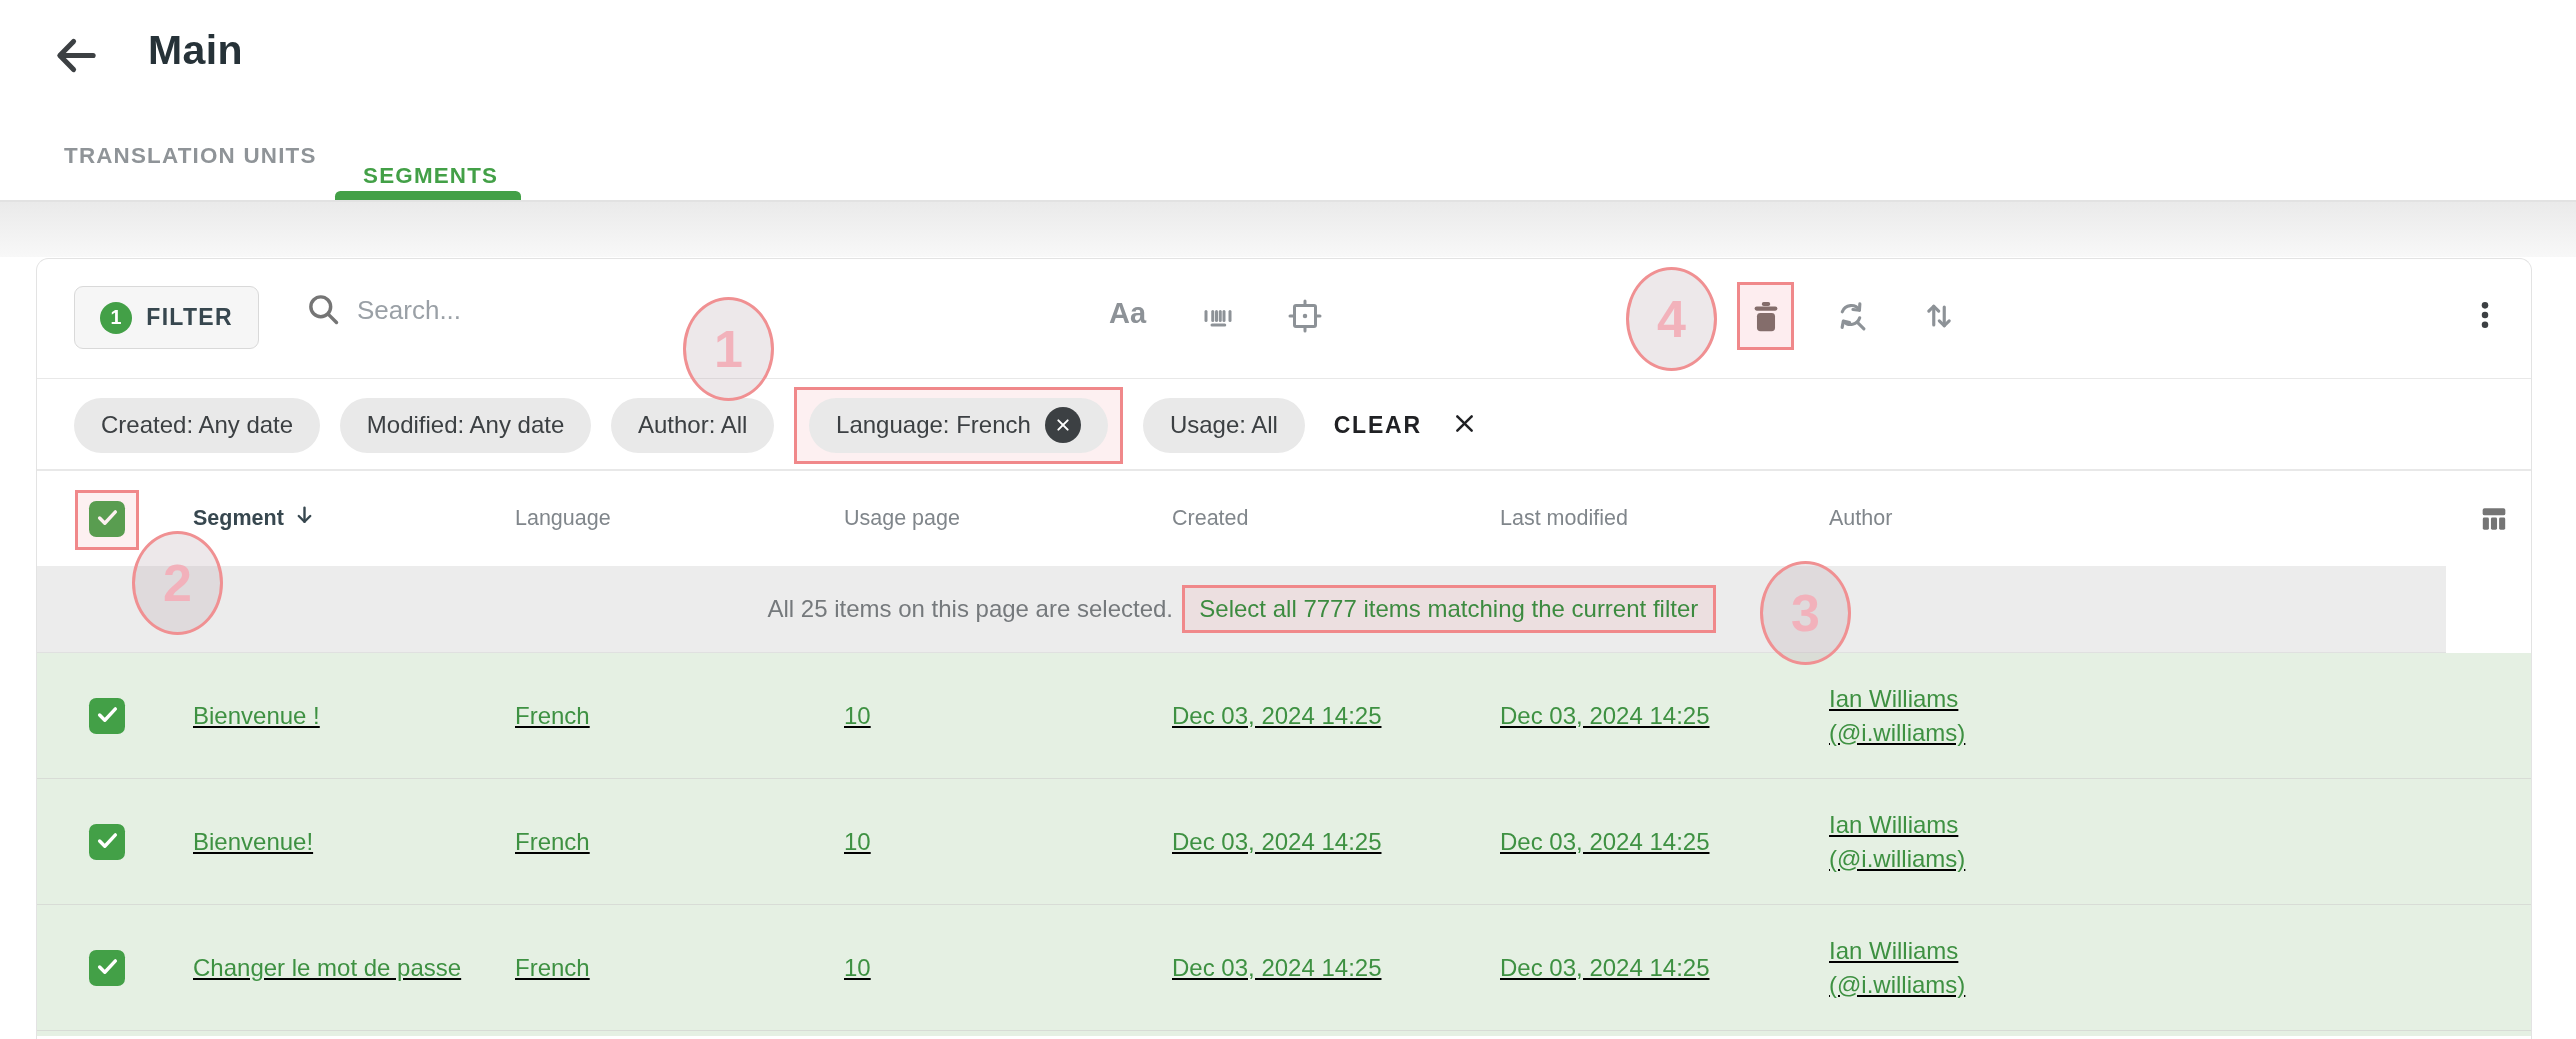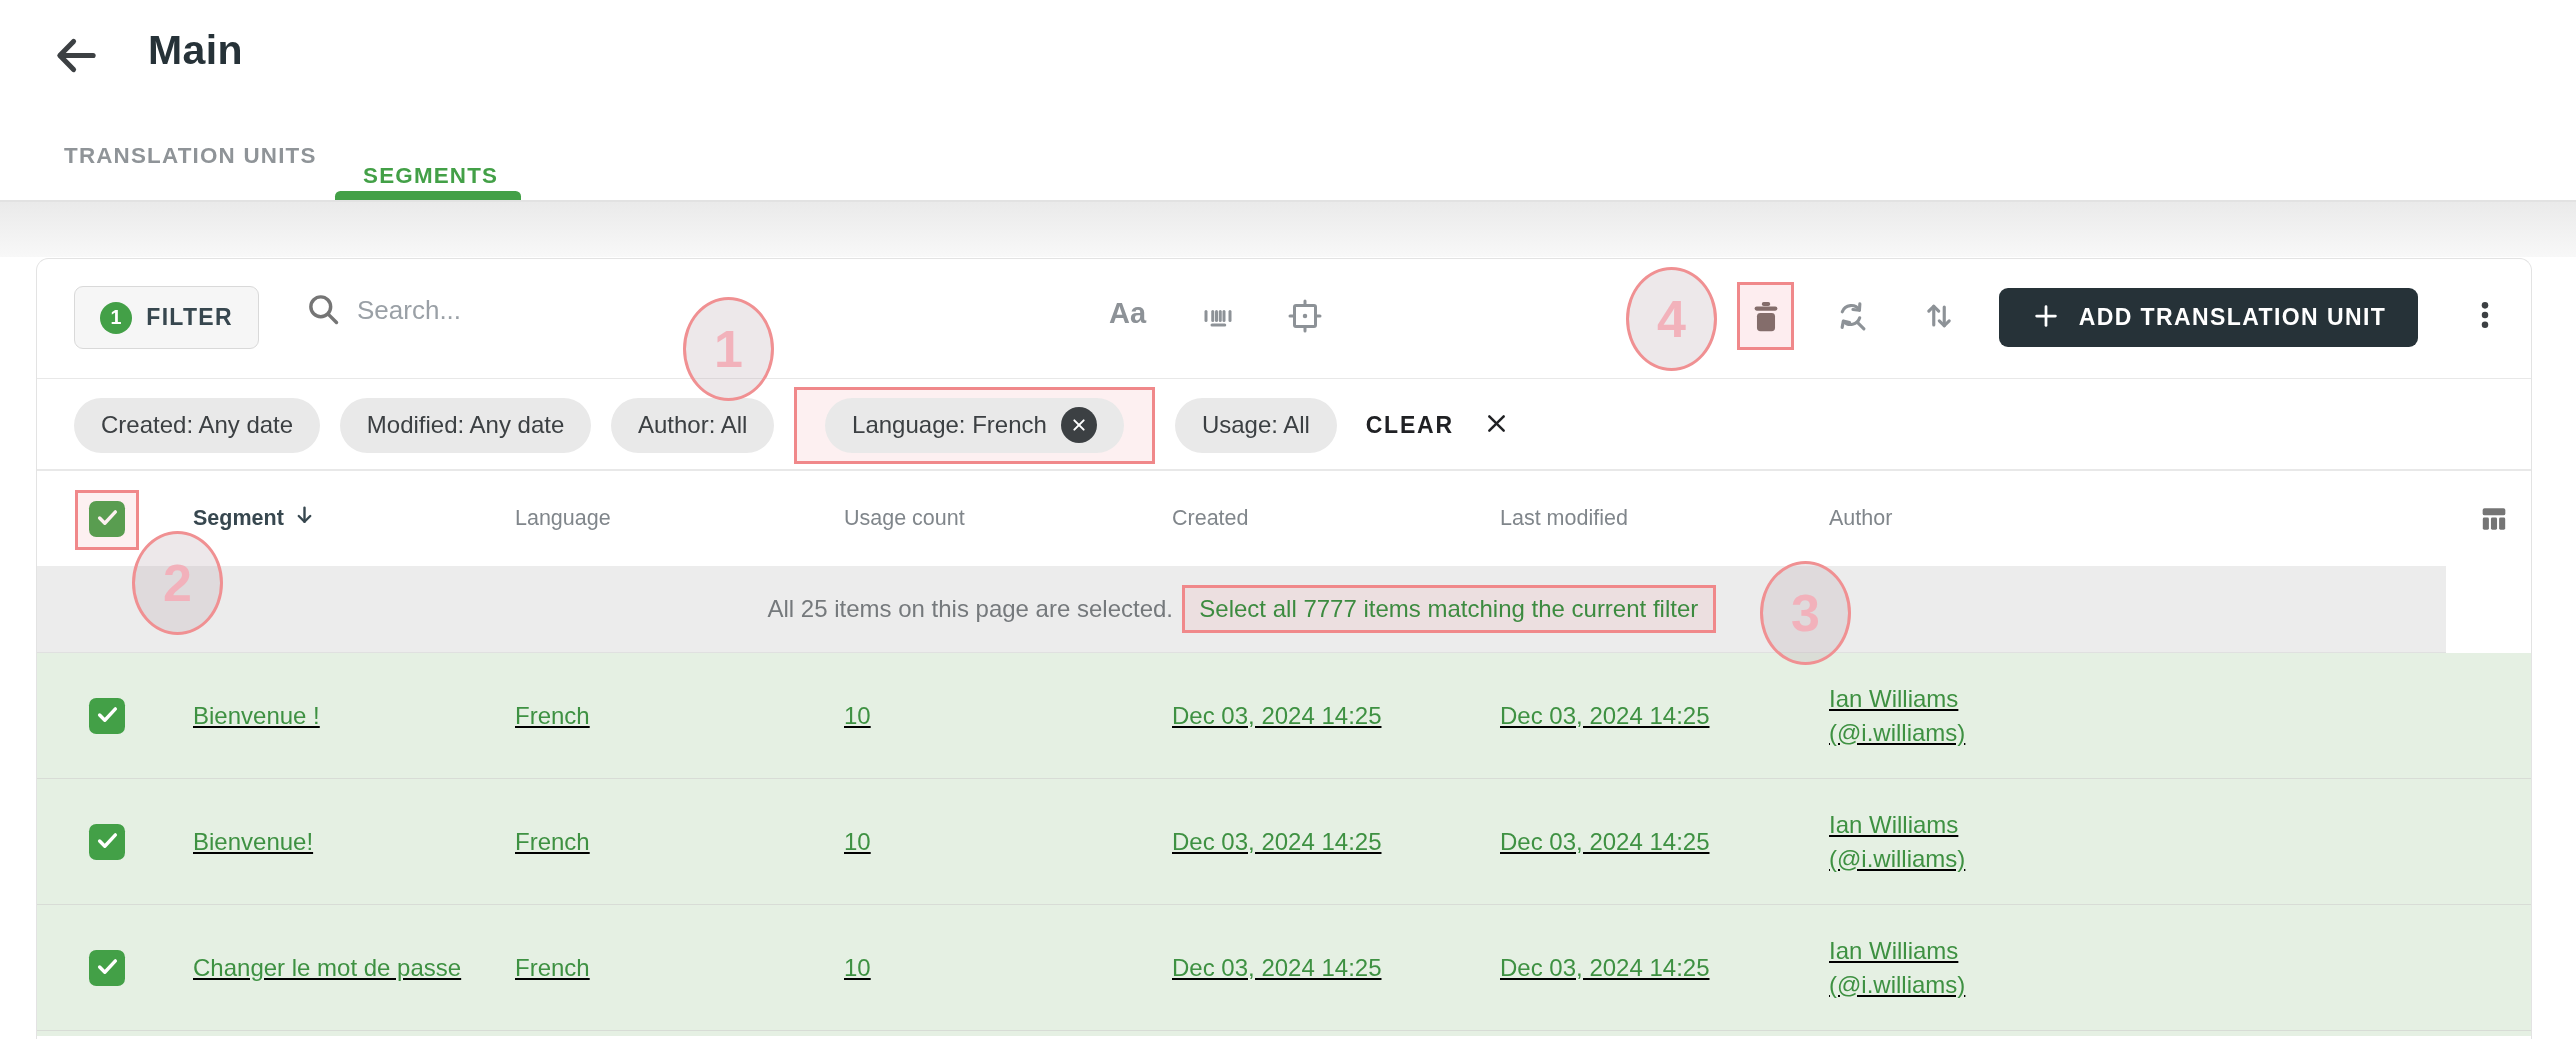--- a/index.html
+++ b/index.html
@@ -67,21 +67,21 @@
   
   .rows { position:absolute; left:0; top:394px; width:100%; }
   .row { width:100%; height:126px; background:#e5f0e3; border-bottom:1.8px solid #d8dcd6; align-items:center;text-decoration:underline; }
   .cell { font-size:24px; color:#3e9142; }
   .cell-seg { line-height:39px; }
   .author-name, .author-handle { font-size:24px; color:#3e9142; line-height:34px; }
   .row-sliver { width:100%; height:5.4px; background:#e5f0e3; }
 
   
   .hl-box { border:3.6px solid #f0888a; background:rgba(240,137,150,0.13); }
-  .chip-hl { padding:8px 28px; display:flex; align-items:flex-start; }
+  .chip-hl { padding:8px 12px; display:flex; align-items:flex-start; }
   .link-hl { padding:7.2px 14.3px; display:inline-flex; }
   .abs-box { position:absolute; }
   .ann-circle { position:absolute; width:91px; height:104px; border:3.6px solid #f09092; border-radius:50%; background:rgba(189,174,178,0.28); display:flex; align-items:center; justify-content:center; z-index:30; }
   .ann-num { font-size:52px; font-weight:700; color:rgba(242,175,184,0.95); }
 </style>
 </head>
 <body>
 
 <div class="page">
 
@@ -166,29 +166,20 @@
 
       <div class="tb-icon" style="left:1884px;">
         <svg width="36" height="36" viewBox="0 0 24 24" fill="none" stroke="#8d9297" stroke-width="2.1" stroke-linecap="round" stroke-linejoin="round">
             <path d="M8.5 18V5.5"></path>
             <path d="M5.2 8.8L8.5 5.5l3.3 3.3"></path>
             <path d="M15.5 6v12.5"></path>
             <path d="M12.2 15.2l3.3 3.3 3.3-3.3"></path>
           </svg>
       </div>
 
-      <div class="add-btn">
-        <span>
-          <svg width="30" height="30" viewBox="0 0 24 24" fill="none" stroke="#ffffff" stroke-width="2.2" stroke-linecap="round">
-              <path d="M12 4.5v15"></path>
-              <path d="M4.5 12h15"></path>
-            </svg>
-        </span>
-        <span class="add-btn-label">ADD TRANSLATION UNIT</span>
-      </div>
 
       <div class="tb-icon" style="left:2431px;">
         <svg width="34" height="34" viewBox="0 0 24 24" fill="#3c4043">
             <circle cx="12" cy="5.2" r="2.3"></circle>
             <circle cx="12" cy="12" r="2.3"></circle>
             <circle cx="12" cy="18.8" r="2.3"></circle>
           </svg>
       </div>
     </div>
 
@@ -244,21 +235,21 @@
       <div class="c2 th-segment">
         <span>Segment</span>
         <span>
           <svg width="25" height="25" viewBox="0 0 24 24" fill="none" stroke="#37474f" stroke-width="2.3" stroke-linecap="round" stroke-linejoin="round">
               <path d="M12 4.5V18"></path>
               <path d="M6.5 12.5L12 18l5.5-5.5"></path>
             </svg>
         </span>
       </div>
       <div class="c3 th">Language</div>
-      <div class="c4 th">Usage count</div>
+      <div class="c4 th">Usage page</div>
       <div class="c5 th">Created</div>
       <div class="c6 th">Last modified</div>
       <div class="c7 th">Author</div>
       <div class="c8"></div>
       <div class="cols-icon">
         <svg width="34" height="34" viewBox="0 0 24 24" fill="#757575">
             <rect x="4" y="4.4" width="16" height="5" rx="1.3"></rect>
             <rect x="4.1" y="11" width="4.3" height="8.6" rx="1"></rect>
             <rect x="9.85" y="11" width="4.3" height="8.6" rx="1"></rect>
             <rect x="15.6" y="11" width="4.3" height="8.6" rx="1"></rect>

